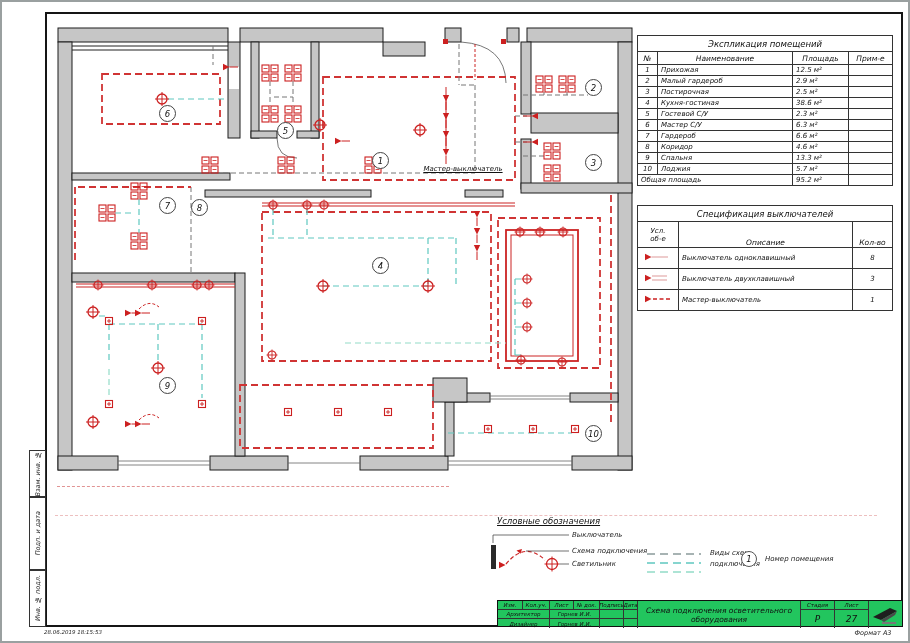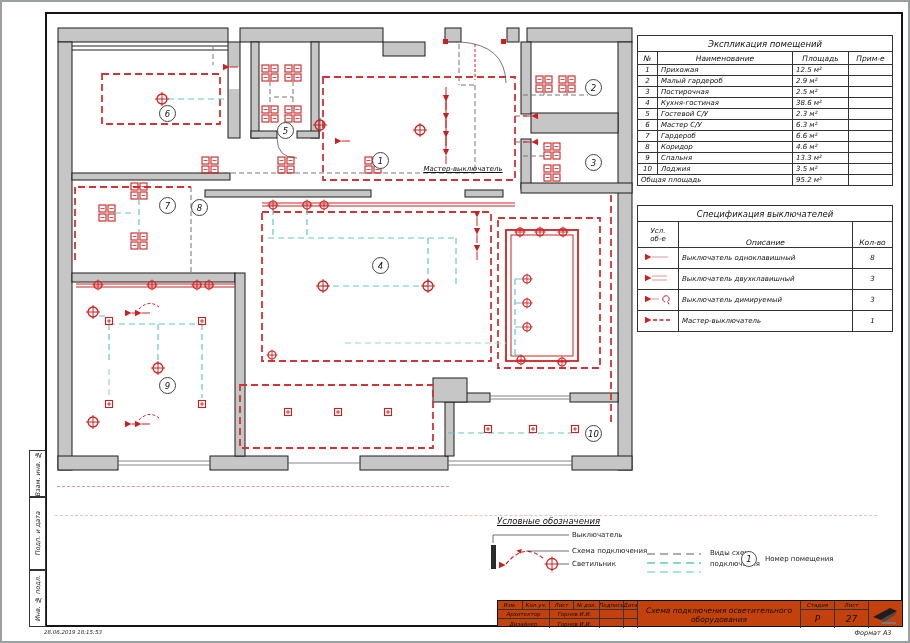--- a/index.html
+++ b/index.html
@@ -14,24 +14,24 @@
 .dtable{border-collapse:collapse;font-style:italic;color:#111;background:#fff}
 .dtable td{border:1px solid #333;padding:0 3px;font-size:7px;height:11px}
 .dtable .ttl{font-size:8.5px;text-align:center;height:16px}
 .dtable .hd{font-size:7.5px;text-align:center;height:13px}
 .cnum{text-align:center;width:20px}
 .carea{text-align:left;width:56px}
 .cnote{width:44px}
 .spec td{height:21px}
 .spec .sym{width:38px;text-align:center}
 .spec .qty{width:40px;text-align:center}
-.legend-lab{position:absolute;font-size:7px;color:#222;white-space:nowrap}
+.legend-lab{position:absolute;font-size:7px;font-style:italic;color:#222;white-space:nowrap}
 .lg-title{position:absolute;font-size:8.5px;font-style:italic;text-decoration:underline;color:#111}
 .sep{position:absolute;border-top:1px dashed rgba(200,60,60,.55)}
-.tb{left:497px;top:600px;width:406px;height:27px;border:1.6px solid #111;background:#c2410c}
+.tb{left:497px;top:600px;width:406px;height:27px;border:1.6px solid #111;background:#22c55e}
 .tbc{position:absolute;border-right:1px solid #333;border-bottom:1px solid #333;font-size:5.5px;font-style:italic;display:flex;align-items:center;justify-content:center;overflow:hidden;white-space:nowrap}
 .nb{border-bottom:none}
 .tiny{position:absolute;font-size:6px;font-style:italic;color:#222}
 svg .w{fill:#c6c6c6;stroke:#1c1c1c;stroke-width:1}
 svg .rdd{stroke:#d03434;stroke-dasharray:7 4;stroke-width:1.8;fill:none}
 svg .ra{stroke:#cc2424;stroke-dasharray:3 2;stroke-width:1;fill:none}
 svg .rs{stroke:#cc2424;fill:none}
 svg .cy{stroke:#5fc8c0;stroke-dasharray:6 4;stroke-width:1.2;fill:none}
 svg .mn{stroke:#93dcc8;stroke-dasharray:6 4;stroke-width:1.2;fill:none}
 svg .gd{stroke:#777;stroke-dasharray:5 3;stroke-width:1;fill:none}
@@ -285,21 +285,21 @@
         </tr>
     <tr>
           <td class="cnum">9</td>
           <td>Спальня</td>
           <td class="carea">13.3 м²</td>
           <td class="cnote"></td>
         </tr>
     <tr>
           <td class="cnum">10</td>
           <td>Лоджия</td>
-          <td class="carea">3.5 м²</td>
+          <td class="carea">5.7 м²</td>
           <td class="cnote"></td>
         </tr>
     <tr>
           <td colspan="2">Общая площадь</td>
           <td class="carea">95.2 м²</td>
           <td class="cnote"></td>
         </tr>
   </tbody>
     </table>
 
@@ -324,29 +324,20 @@
       <td>Выключатель одноклавишный</td>
       <td class="qty">8</td>
     </tr>
     <tr>
       <td class="sym"><svg width="34" height="14">
               <path d="M4,3.8 L10.5,7 L4,10.2 Z" fill="#cc2020"></path>
               <line x1="11" y1="5" x2="26" y2="5" stroke="#dd9999" stroke-width="1"></line>
               <line x1="11" y1="9" x2="26" y2="9" stroke="#dd9999" stroke-width="1"></line>
             </svg></td>
       <td>Выключатель двухклавишный</td>
-      <td class="qty">3</td>
-    </tr>
-    <tr>
-      <td class="sym"><svg width="34" height="14">
-              <path d="M4,3.8 L10.5,7 L4,10.2 Z" fill="#cc2020"></path>
-              <line x1="10.5" y1="7" x2="18" y2="7" stroke="#dd9999" stroke-width="1"></line>
-              <path d="M24,10 a3.2,3.2 0 1 1 3.4,-1 M26.5,9.5 l1.6,2.8" stroke="#cc2020" stroke-width="1" fill="none"></path>
-            </svg></td>
-      <td>Выключатель димируемый</td>
       <td class="qty">3</td>
     </tr>
     <tr>
       <td class="sym"><svg width="34" height="14">
               <path d="M4,3.8 L10.5,7 L4,10.2 Z" fill="#cc2020"></path>
               <line x1="12" y1="7" x2="30" y2="7" stroke="#cc2020" stroke-width="1.6" stroke-dasharray="4 2.5"></line>
             </svg></td>
       <td>Мастер-выключатель</td>
       <td class="qty">1</td>
     </tr>

